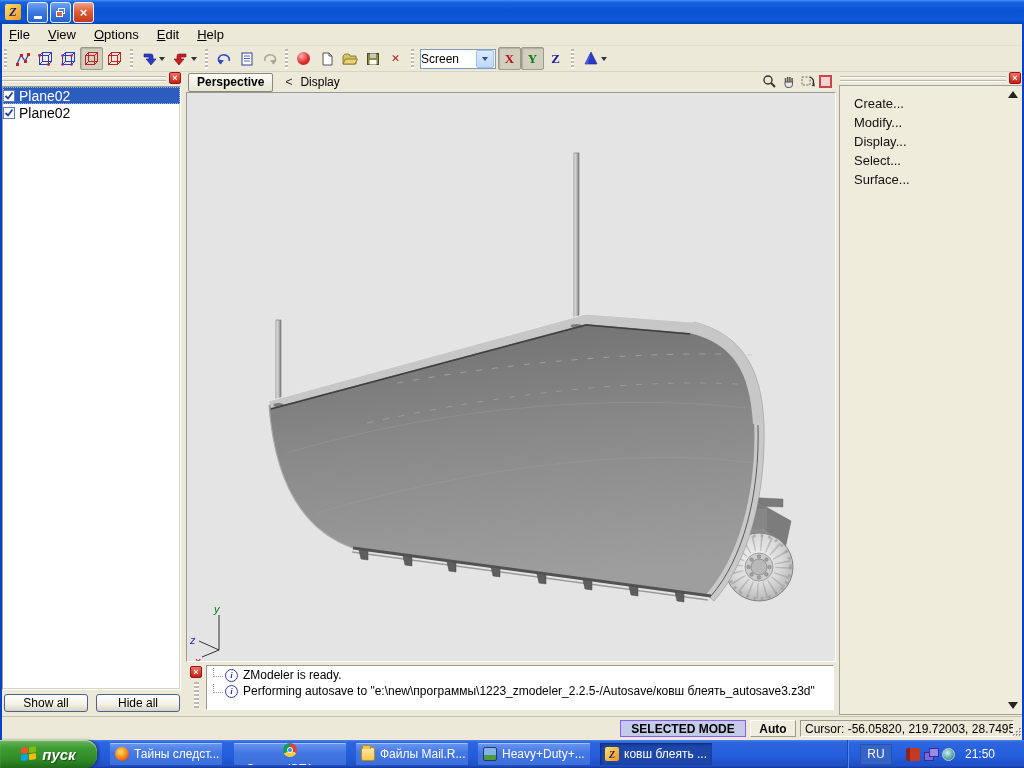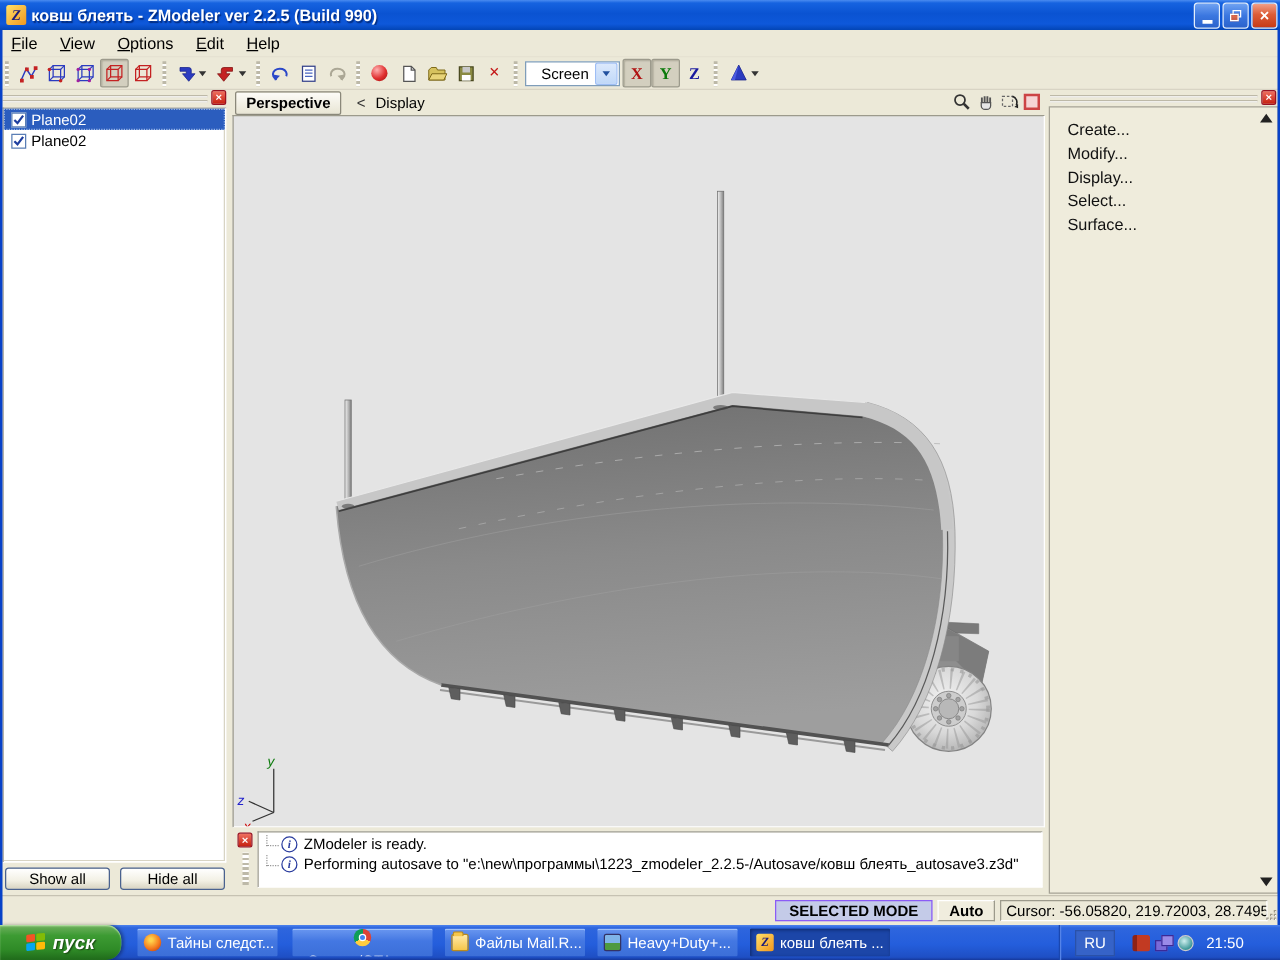--- a/index.html
+++ b/index.html
@@ -36,42 +36,42 @@
   .tbtn{width:23px;height:23px;display:flex;align-items:center;justify-content:center;border:1px solid transparent;box-sizing:border-box;border-radius:2px;}
   .tbtn.pressed{background:#D3CFBF;border-color:#9C9A8C;box-shadow:inset 1px 1px 1px #B3AF9F;}
   .tbtn svg{display:block;}
   .cube{stroke-width:1;fill:none;}
   .cube.blue{stroke:#2B3BC0;}
   .cube.red{stroke:#C42222;}
   .caret{width:0;height:0;border-left:3px solid transparent;border-right:3px solid transparent;border-top:4px solid #333;margin-left:2px;}
   .sphere{width:13px;height:13px;border-radius:50%;background:radial-gradient(circle at 35% 30%,#FFB0B0,#E03030 55%,#9E0E0E);}
   .xdel{color:#C41818;font-weight:bold;font-size:15px;line-height:15px;font-family:"Liberation Serif",serif;}
   .combo{width:76px;height:20px;background:#fff;border:1px solid #7F9DB9;display:flex;align-items:center;box-sizing:border-box;margin:0 2px;}
-  .combo .val{flex:1;padding-left:12px;font-size:12px;}
+  .combo .val{flex:1;padding-left:0;font-size:12px;}
   .combo .drop{width:16px;height:16px;margin-right:1px;border:1px solid #9EBEF5;border-radius:2px;
      background:linear-gradient(180deg,#DCE9FC,#C0D8F8);display:flex;align-items:center;justify-content:center;}
   .combo .drop .caret{border-top-color:#21509E;margin:0;}
   .axis-btn{font-weight:bold;font-size:13px;font-family:"Liberation Serif",serif;}
   .axis-btn.x{color:#B01212;}
   .axis-btn.y{color:#0B7A0B;}
   .axis-btn.z{color:#1A1A9E;}
 
   
   .side-border{position:absolute;top:24px;width:2px;height:716px;background:#0842C8;z-index:5;}
 
   
   .left-panel{position:absolute;left:0;top:72px;width:184px;height:644px;background:#ECE9D8;box-sizing:border-box;}
   .panel-grip{position:absolute;left:2px;top:2px;right:18px;height:9px;}
   .panel-grip .ln{height:1px;background:#BDB9A8;border-bottom:1px solid #fff;margin-top:2px;}
   .close-mini{position:absolute;top:0;width:12px;height:12px;background:linear-gradient(180deg,#F07060,#C62010);
      border:1px solid #912; border-radius:2px;color:#fff;font-weight:bold;font-size:9px;line-height:10px;text-align:center;box-sizing:border-box;}
   .lp-close{right:3px;}
   .listbox{position:absolute;left:2px;top:14px;width:179px;height:676px;background:#fff;border:1px solid #9C9A8C;border-right-color:#fff;border-bottom-color:#fff;box-shadow:inset -1px -1px 0 #D8D4C4;box-sizing:border-box;}
   .left-panel .listbox{height:604px;}
-  .lrow{height:17px;display:flex;align-items:center;padding-left:6px;font-size:12px;}
+  .lrow{height:17px;display:flex;align-items:center;padding-left:0;font-size:14px;}
   .lrow.sel{background:#2B5DBE;color:#fff;outline:1px dotted #9CB8E8;outline-offset:-1px;}
   .cbx{width:12px;height:12px;background:#fff;border:1px solid #5A7EB5;margin-right:4px;display:flex;align-items:center;justify-content:center;box-sizing:border-box;}
   .cbx svg{display:block;}
   .lp-buttons{position:absolute;left:0;bottom:4px;width:184px;display:flex;justify-content:space-around;}
   .xp-button{width:84px;height:18px;border:1px solid #4A628F;border-radius:3px;
      background:linear-gradient(180deg,#FFFFFF,#F2F0E4 60%,#D8D4C2);font-size:12px;display:flex;align-items:center;justify-content:center;}
 
   
   .center{position:absolute;left:186px;top:72px;width:650px;height:644px;}
   .vp-header{position:absolute;left:0;top:0;width:650px;height:20px;background:#ECE9D8;display:flex;align-items:center;}
@@ -145,21 +145,20 @@
   .roundic{width:13px;height:13px;border-radius:50%;background:radial-gradient(circle at 40% 35%,#CFEFEF,#3E9898 70%,#246868);border:1px solid #CCC;box-sizing:border-box;}
   .clock{color:#fff;font-size:12px;margin-left:10px;}
 </style>
 </head>
 <body>
 
 <div class="screen">
 
   <div class="titlebar">
     <div class="app-icon">Z</div>
-    <div class="title-text">ковш блеять - ZModeler ver 2.2.5 (Build 990)</div>
     <div class="winbtn">
         <span class="glyph-min"></span>
       </div>
     <div class="winbtn">
         <span class="glyph-restore">
           <span class="b b1"></span>
           <span class="b b2"></span>
         </span>
       </div>
     <div class="winbtn close">

